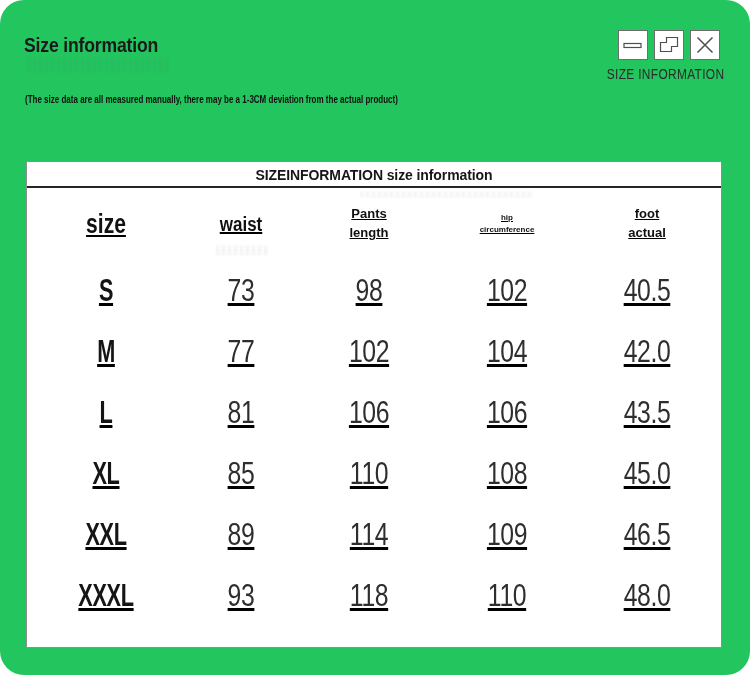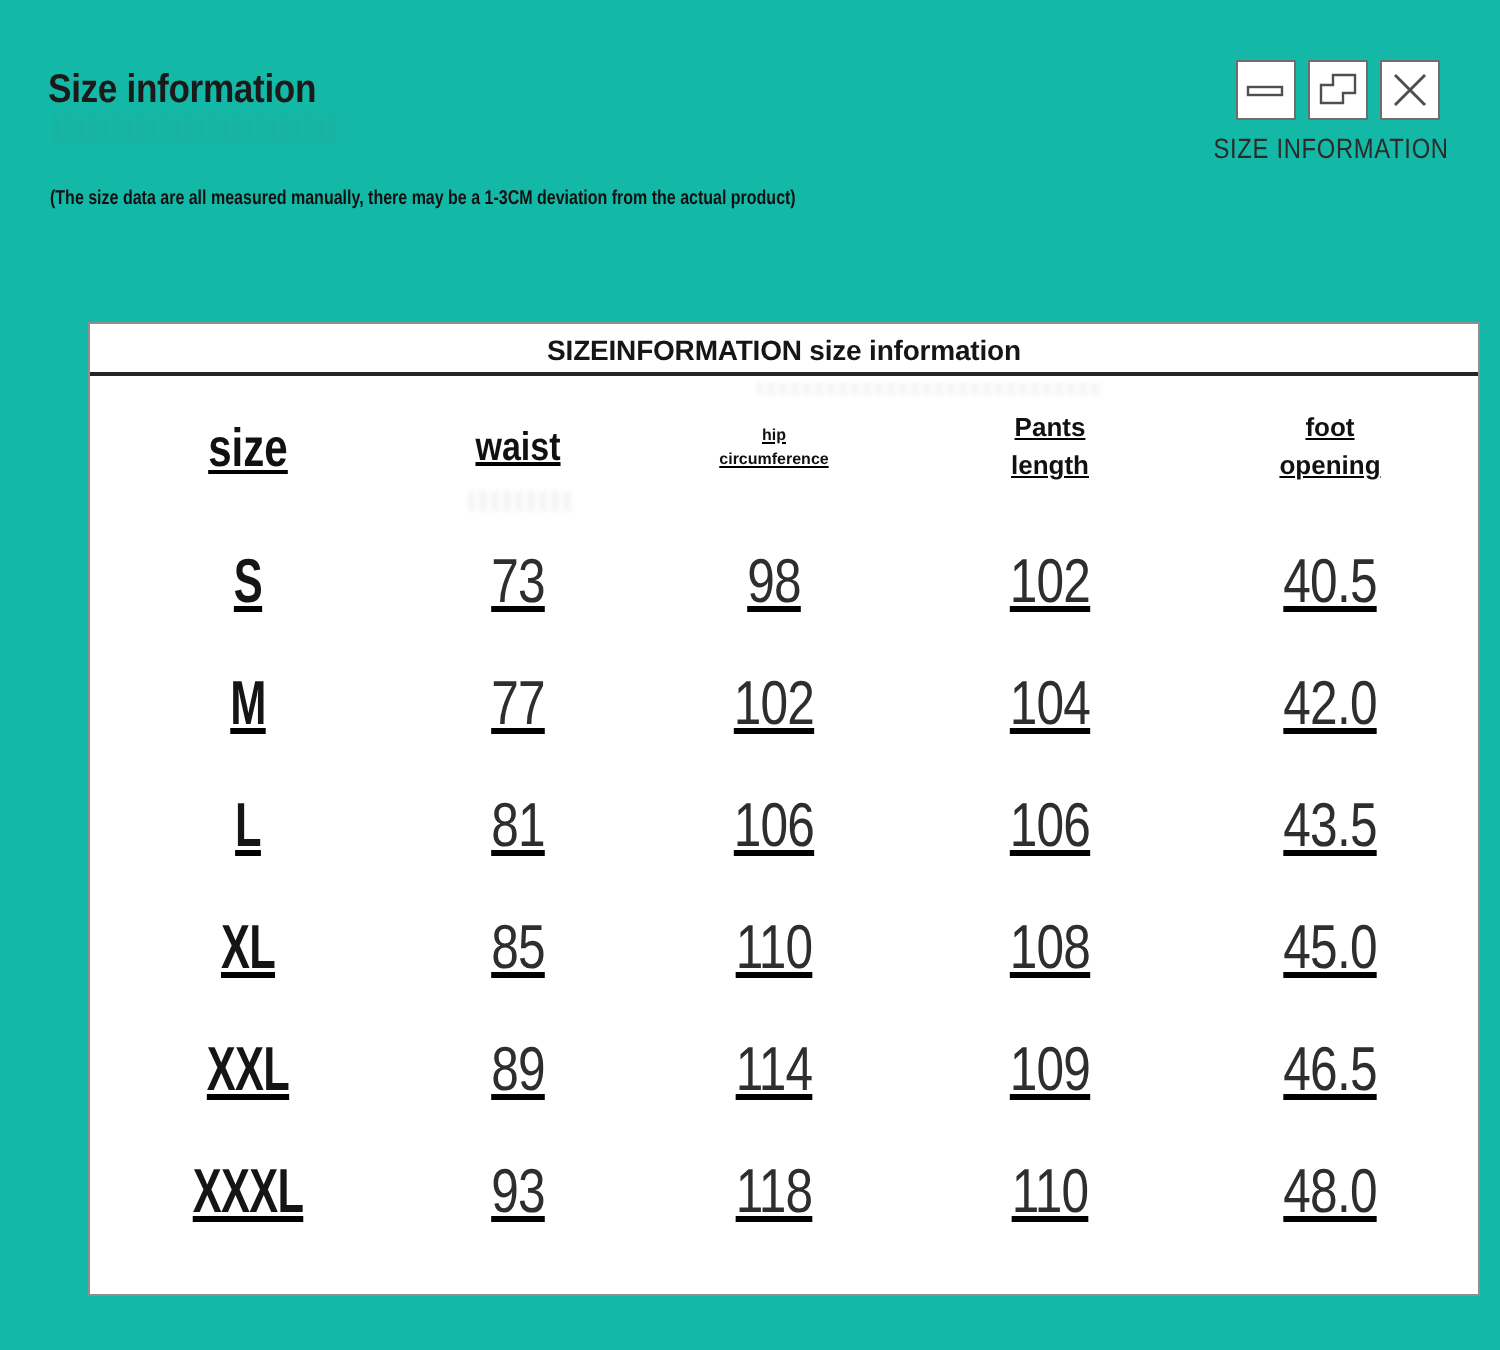--- a/index.html
+++ b/index.html
@@ -2,21 +2,21 @@
 <html><head>
 <meta charset="utf-8">
 <style>
   * { margin: 0; padding: 0; box-sizing: border-box; }
   html, body { background: #ffffff; }
   body {
     width: 750px; height: 675px;
     font-family: "Liberation Sans", sans-serif;
     position: relative; overflow: hidden;
   }
-  .page { position: absolute; inset: 0; background: #14b8a6; }
+  .page { position: absolute; inset: 0; background: #22c55e; border-radius: 24px; }
 
   
   .page-title {
     position: absolute; left: 24px; top: 34px;
     font-size: 20px; font-weight: 700; color: #1a1a1a;
     letter-spacing: -0.2px;
     transform: scaleX(0.88); transform-origin: left center;
     white-space: nowrap;
   }
   .smudge {
@@ -48,21 +48,21 @@
   
   .disclaimer {
     position: absolute; left: 25px; top: 94px;
     font-size: 10px; font-weight: 700; color: #111111;
     transform: scaleX(0.8); transform-origin: left center;
     white-space: nowrap;
   }
 
   
   .size-table {
-    position: absolute; left: 44px; top: 161px;
+    position: absolute; left: 26px; top: 161px;
     width: 696px; height: 487px;
     border: 1px solid #8f8f8f; background: #ffffff;
   }
   .table-title {
     height: 26px; line-height: 26px; text-align: center;
     font-size: 14px; font-weight: 700; color: #161616;
     border-bottom: 2px solid #262626;
     letter-spacing: -0.1px;
   }
   .smudge-under-title { left: 334px; top: 30px; width: 172px; height: 5px; }
@@ -125,26 +125,26 @@
   <p class="disclaimer">(The size data are all measured manually, there may be a 1-3CM deviation from the actual product)</p>
 
   <div class="size-table">
     <div class="table-title">SIZEINFORMATION size information</div>
     <div class="smudge smudge-under-title"></div>
     <div class="smudge smudge-under-waist"></div>
 
     <div class="table-grid">
       <div class="hcell hc0">size</div>
       <div class="hcell hc1">waist</div>
+      <div class="hcell hc3">Pants
+length</div>
       <div class="hcell hc2">hip
 circumference</div>
-      <div class="hcell hc3">Pants
-length</div>
       <div class="hcell hc4">foot
-opening</div>
+actual</div>
 
     <div class="size-label">S</div>
         <div class="num">73</div>
         <div class="num">98</div>
         <div class="num">102</div>
         <div class="num">40.5</div>
         <div class="size-label">M</div>
         <div class="num">77</div>
         <div class="num">102</div>
         <div class="num">104</div>

